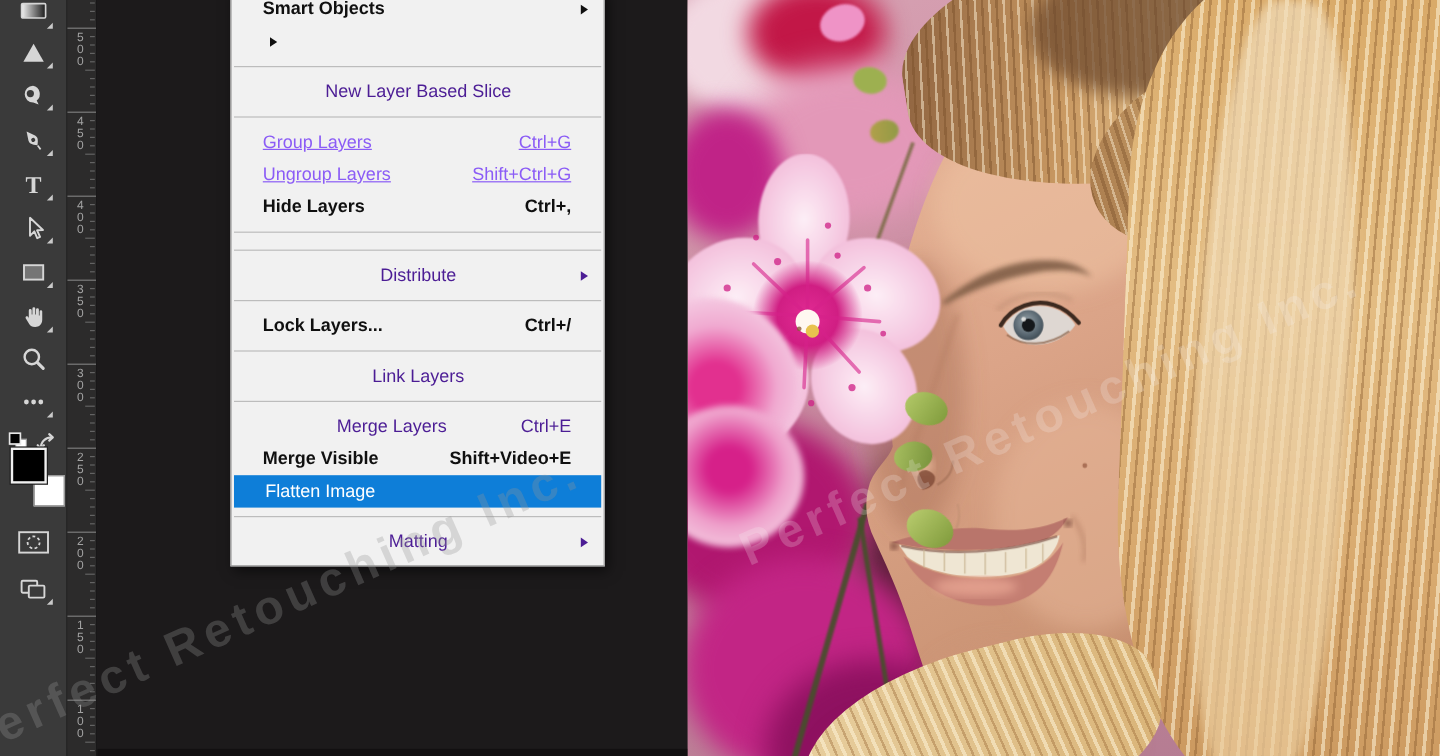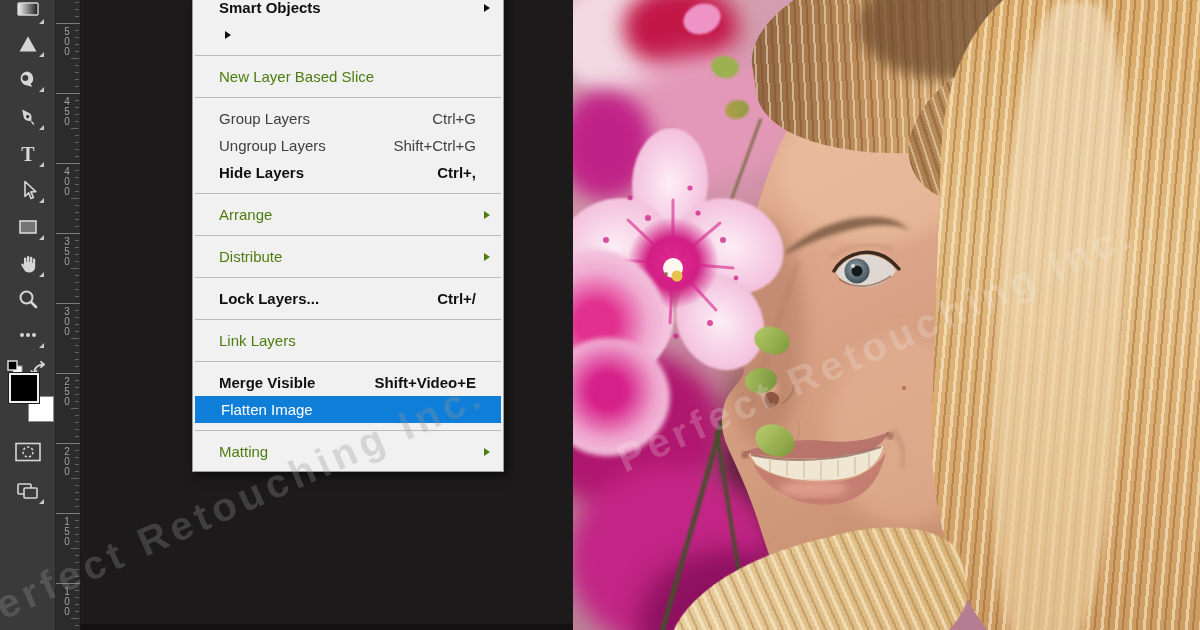--- a/index.html
+++ b/index.html
@@ -30,22 +30,22 @@
               background:#f1f1f1;border:1px solid #9c9c9c;padding:2px 0 6px;z-index:40;
               box-shadow:3px 4px 10px rgba(0,0,0,.55);}
   .mi{position:relative;height:27px;display:flex;align-items:center;padding:0 13px 0 26px;
       font-size:15px;color:#4a4a4a;white-space:nowrap;}
   .mi .lbl{flex:1;}
   .mi .sc{margin-right:2px;}
   .mi .arrow{width:12px;display:flex;justify-content:flex-end;align-items:center;}
   .mi .arrow i{display:block;width:0;height:0;border-left:6px solid currentColor;
                border-top:4px solid transparent;border-bottom:4px solid transparent;}
   .mi .arrow.hidden{visibility:hidden;}
-  .mi.disabled{color:#4d7c0f;}
-  .mi.normal{color:#404040;}
+  .mi.disabled{color:#4c1d95;text-align:center;}
+  .mi.normal{color:#8b5cf6;text-decoration:underline;}
   .mi.strong{color:#101010;font-weight:bold;}
   .mi.highlighted{background:#0e7ed8;color:#fff;margin:0 2px;}
   .sep{height:15px;position:relative;}
   .sep:after{content:"";position:absolute;left:2px;right:2px;top:7px;border-top:1px solid #bcbcbc;}
   
   .wm{position:absolute;white-space:nowrap;font-size:40px;font-weight:bold;letter-spacing:5px;
       transform-origin:0 0;pointer-events:none;z-index:60;}
   #wm-left{left:-40px;top:600px;transform:rotate(-24deg);color:rgba(150,150,150,.30);}
   #wm-photo{left:610px;top:440px;transform:rotate(-24deg);color:rgba(245,240,240,.22);}
   
@@ -427,26 +427,20 @@
         </span>
       </div>
       <div class="mi strong">
         <span class="lbl">Hide Layers</span>
         <span class="sc">Ctrl+,</span>
         <span class="arrow hidden">
           <i></i>
         </span>
       </div>
       <div class="sep"></div>
-      <div class="mi disabled">
-        <span class="lbl">Arrange</span>
-        <span class="arrow">
-          <i></i>
-        </span>
-      </div>
       <div class="sep"></div>
       <div class="mi disabled">
         <span class="lbl">Distribute</span>
         <span class="arrow">
           <i></i>
         </span>
       </div>
       <div class="sep"></div>
       <div class="mi strong">
         <span class="lbl">Lock Layers...</span>
@@ -456,20 +450,27 @@
         </span>
       </div>
       <div class="sep"></div>
       <div class="mi disabled">
         <span class="lbl">Link Layers</span>
         <span class="arrow hidden">
           <i></i>
         </span>
       </div>
       <div class="sep"></div>
+      <div class="mi disabled">
+        <span class="lbl">Merge Layers</span>
+        <span class="sc">Ctrl+E</span>
+        <span class="arrow hidden">
+          <i></i>
+        </span>
+      </div>
       <div class="mi strong">
         <span class="lbl">Merge Visible</span>
         <span class="sc">Shift+Video+E</span>
         <span class="arrow hidden">
           <i></i>
         </span>
       </div>
       <div class="mi highlighted">
         <span class="lbl">Flatten Image</span>
         <span class="arrow hidden">

